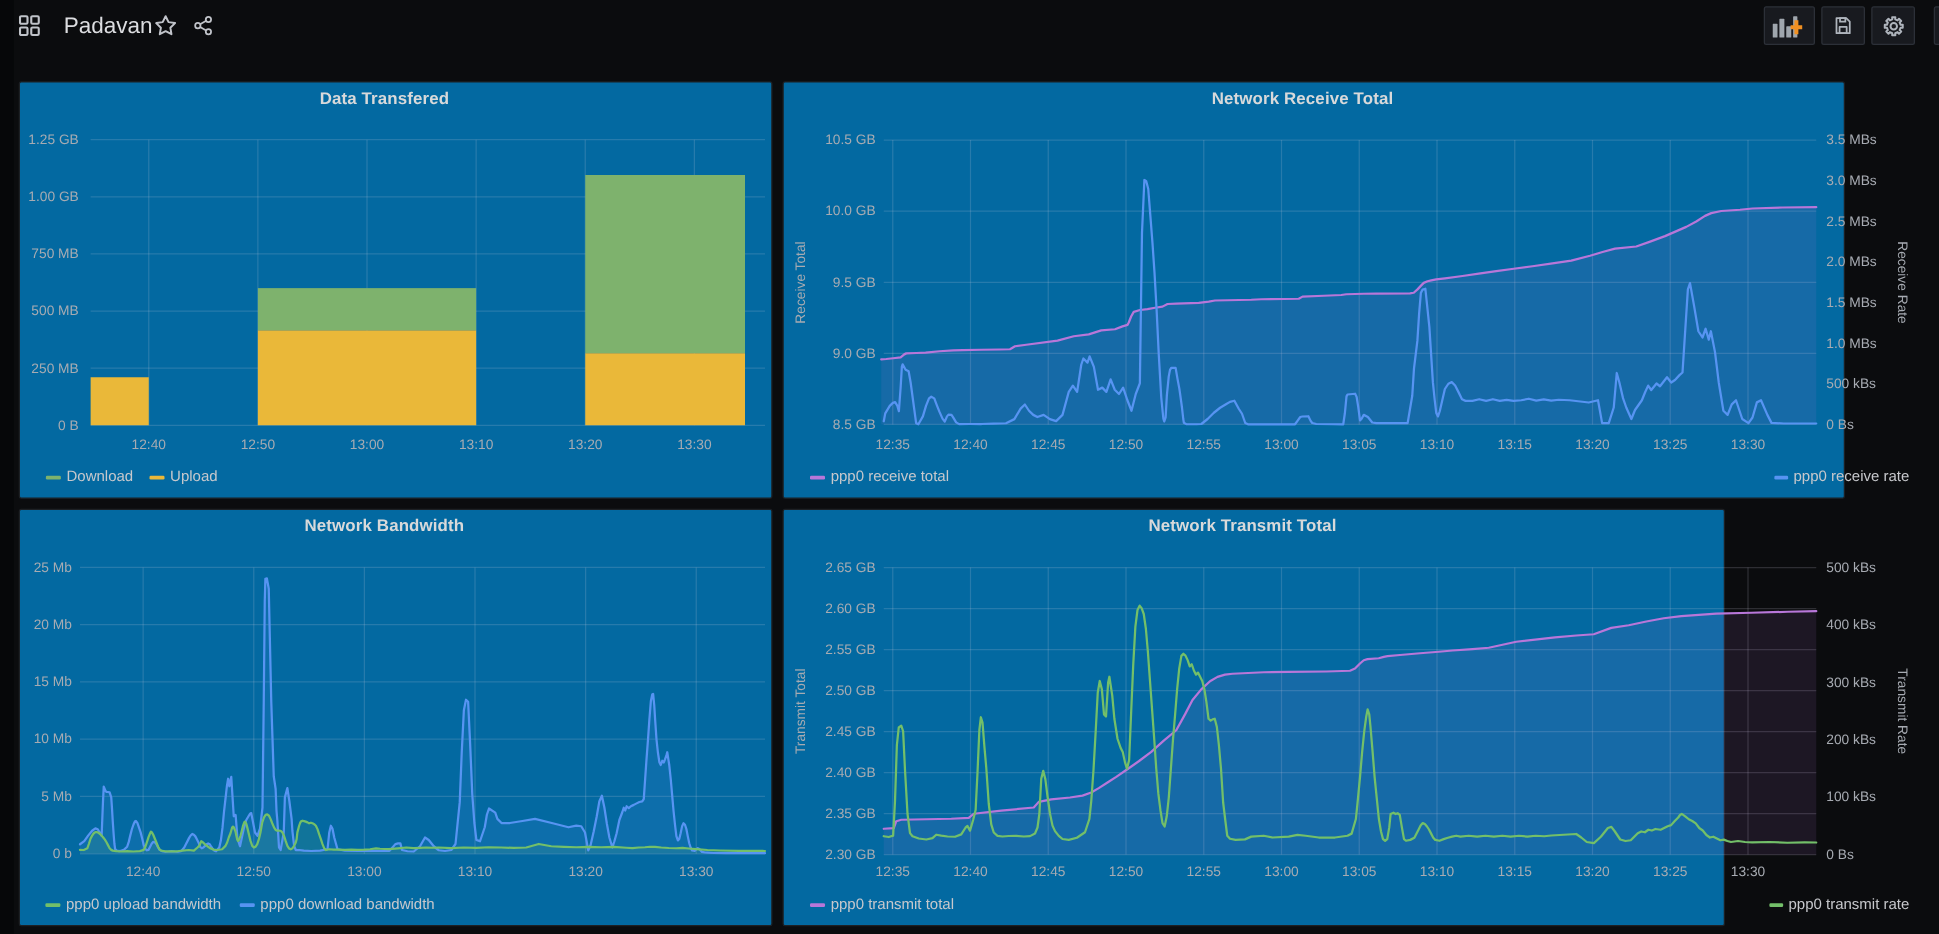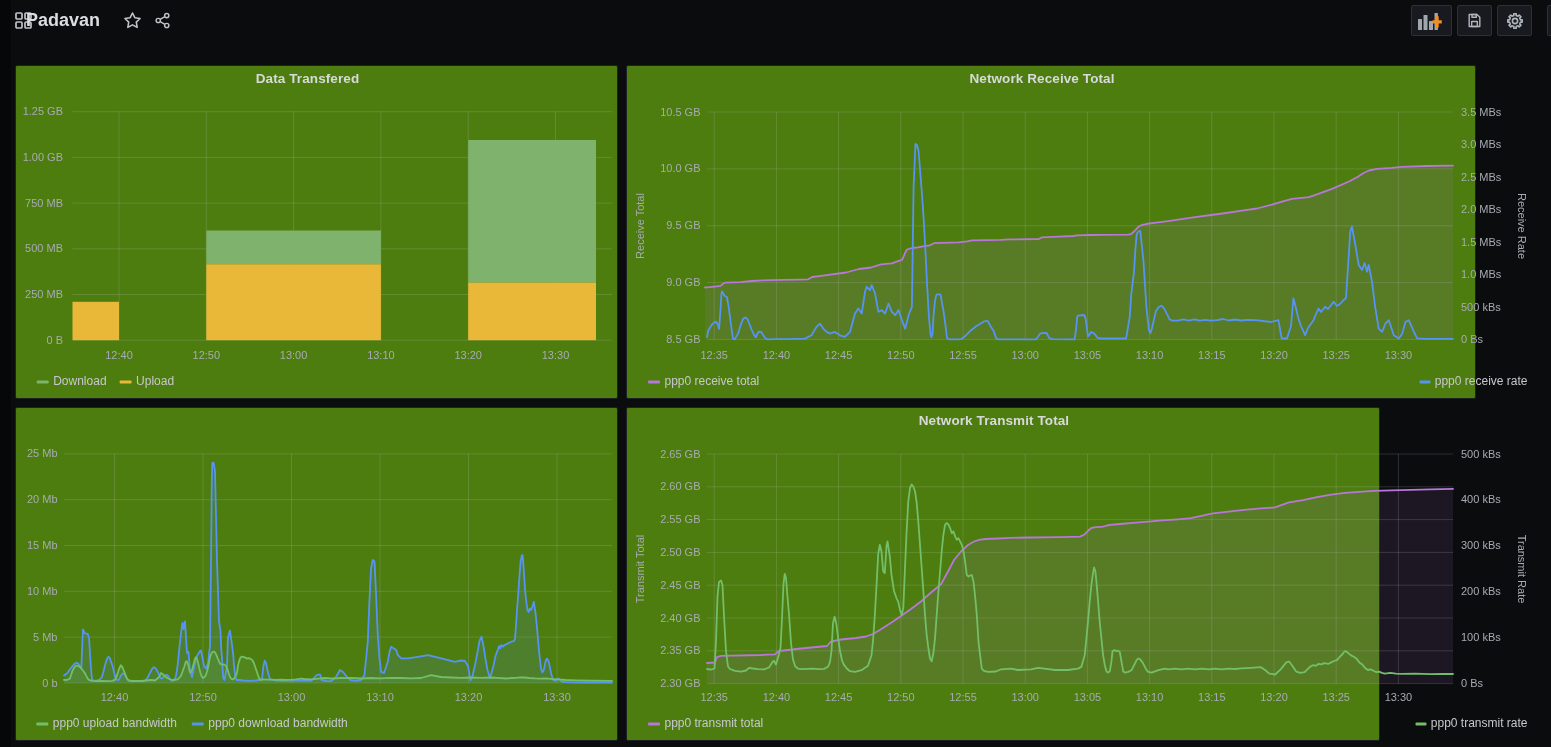--- a/index.html
+++ b/index.html
@@ -1,28 +1,28 @@
 <!DOCTYPE html>
 <html><head><meta charset="utf-8"><style>
 *{margin:0;padding:0;box-sizing:border-box}
 html,body{width:1551px;height:747px;background:#0b0c0e;overflow:hidden;font-family:"Liberation Sans",sans-serif}
-.p{position:absolute;background:#4d7c0f;border:1px solid #1d2024;border-radius:2px}
+.p{position:absolute;background:#0369a1;border:1px solid #1d2024;border-radius:2px}
 .ptitle{position:absolute;width:100%;text-align:center;top:5px;font-size:13.5px;font-weight:600;color:#d8d9da;letter-spacing:0.1px;padding-right:18px;box-sizing:border-box}
 </style></head><body>
 <div style="position:absolute;left:0;top:0;width:11px;height:747px;background:#060709"></div>
 
 <svg width="17" height="17" style="position:absolute;left:15px;top:12px" viewBox="0 0 17 17">
     <g fill="none" stroke="#c0c3c9" stroke-width="1.7">
       <rect x="1" y="1" width="6" height="6" rx="1"></rect>
       <rect x="10" y="1" width="6" height="6" rx="1"></rect>
       <rect x="1" y="10" width="6" height="6" rx="1"></rect>
       <rect x="10" y="10" width="6" height="6" rx="1"></rect>
     </g>
   </svg>
-<div style="position:absolute;left:26px;top:10px;font-size:18px;font-weight:700;color:#dcdde0">Padavan</div>
+<div style="position:absolute;left:51px;top:10px;font-size:18px;font-weight:400;color:#dcdde0">Padavan</div>
 <svg width="19" height="19" style="position:absolute;left:123px;top:11px" viewBox="0 0 24 24">
     <path d="M12 2.5l2.95 5.98 6.6.96-4.78 4.65 1.13 6.57L12 17.56l-5.9 3.1 1.13-6.57L2.45 9.44l6.6-.96z" fill="none" stroke="#c0c3c9" stroke-width="2" stroke-linejoin="round"></path>
   </svg>
 <svg width="17" height="17" style="position:absolute;left:154px;top:12px" viewBox="0 0 24 24">
     <g fill="none" stroke="#c0c3c9" stroke-width="2">
       <circle cx="18" cy="5" r="3"></circle>
       <circle cx="6" cy="12" r="3"></circle>
       <circle cx="18" cy="19" r="3"></circle>
       <line x1="8.6" y1="10.5" x2="15.4" y2="6.5"></line>
       <line x1="8.6" y1="13.5" x2="15.4" y2="17.5"></line>
@@ -141,20 +141,21 @@
       <text x="771.4" y="293" fill="#a7abb2" font-size="11" text-anchor="middle">13:30</text>
       <text x="17" y="160" fill="#a7abb2" font-size="11" text-anchor="middle" transform="rotate(-90 17 160)">Receive Total</text>
       <text x="891" y="160" fill="#a7abb2" font-size="11" text-anchor="middle" transform="rotate(90 891 160)">Receive Rate</text>
       <rect x="21" y="314.5" width="12" height="3" rx="1" fill="#B877D9"></rect>
       <text x="37.5" y="319" fill="#c7c8cc" font-size="12" text-anchor="start">ppp0 receive total</text>
       <rect x="792.5" y="314.5" width="11" height="3" rx="1" fill="#5794F2"></rect>
       <text x="900.5" y="319" fill="#c7c8cc" font-size="12" text-anchor="end">ppp0 receive rate</text>
     </svg>
   </div>
 <div class="p" style="left:15px;top:407px;width:603px;height:334px">
+    <div class="ptitle">Network Bandwidth</div>
     <svg width="603" height="334" viewBox="0 0 603 334" style="position:absolute;left:0;top:0">
       <line x1="48.0" y1="45.9" x2="596.0" y2="45.9" stroke="rgba(204,204,220,0.18)" stroke-width="1"></line>
       <line x1="48.0" y1="91.7" x2="596.0" y2="91.7" stroke="rgba(204,204,220,0.18)" stroke-width="1"></line>
       <line x1="48.0" y1="137.5" x2="596.0" y2="137.5" stroke="rgba(204,204,220,0.18)" stroke-width="1"></line>
       <line x1="48.0" y1="183.3" x2="596.0" y2="183.3" stroke="rgba(204,204,220,0.18)" stroke-width="1"></line>
       <line x1="48.0" y1="229.1" x2="596.0" y2="229.1" stroke="rgba(204,204,220,0.18)" stroke-width="1"></line>
       <line x1="48.0" y1="275.0" x2="596.0" y2="275.0" stroke="rgba(204,204,220,0.18)" stroke-width="1"></line>
       <line x1="98.5" y1="45.9" x2="98.5" y2="275.0" stroke="rgba(204,204,220,0.18)" stroke-width="1"></line>
       <line x1="187.0" y1="45.9" x2="187.0" y2="275.0" stroke="rgba(204,204,220,0.18)" stroke-width="1"></line>
       <line x1="275.5" y1="45.9" x2="275.5" y2="275.0" stroke="rgba(204,204,220,0.18)" stroke-width="1"></line>

